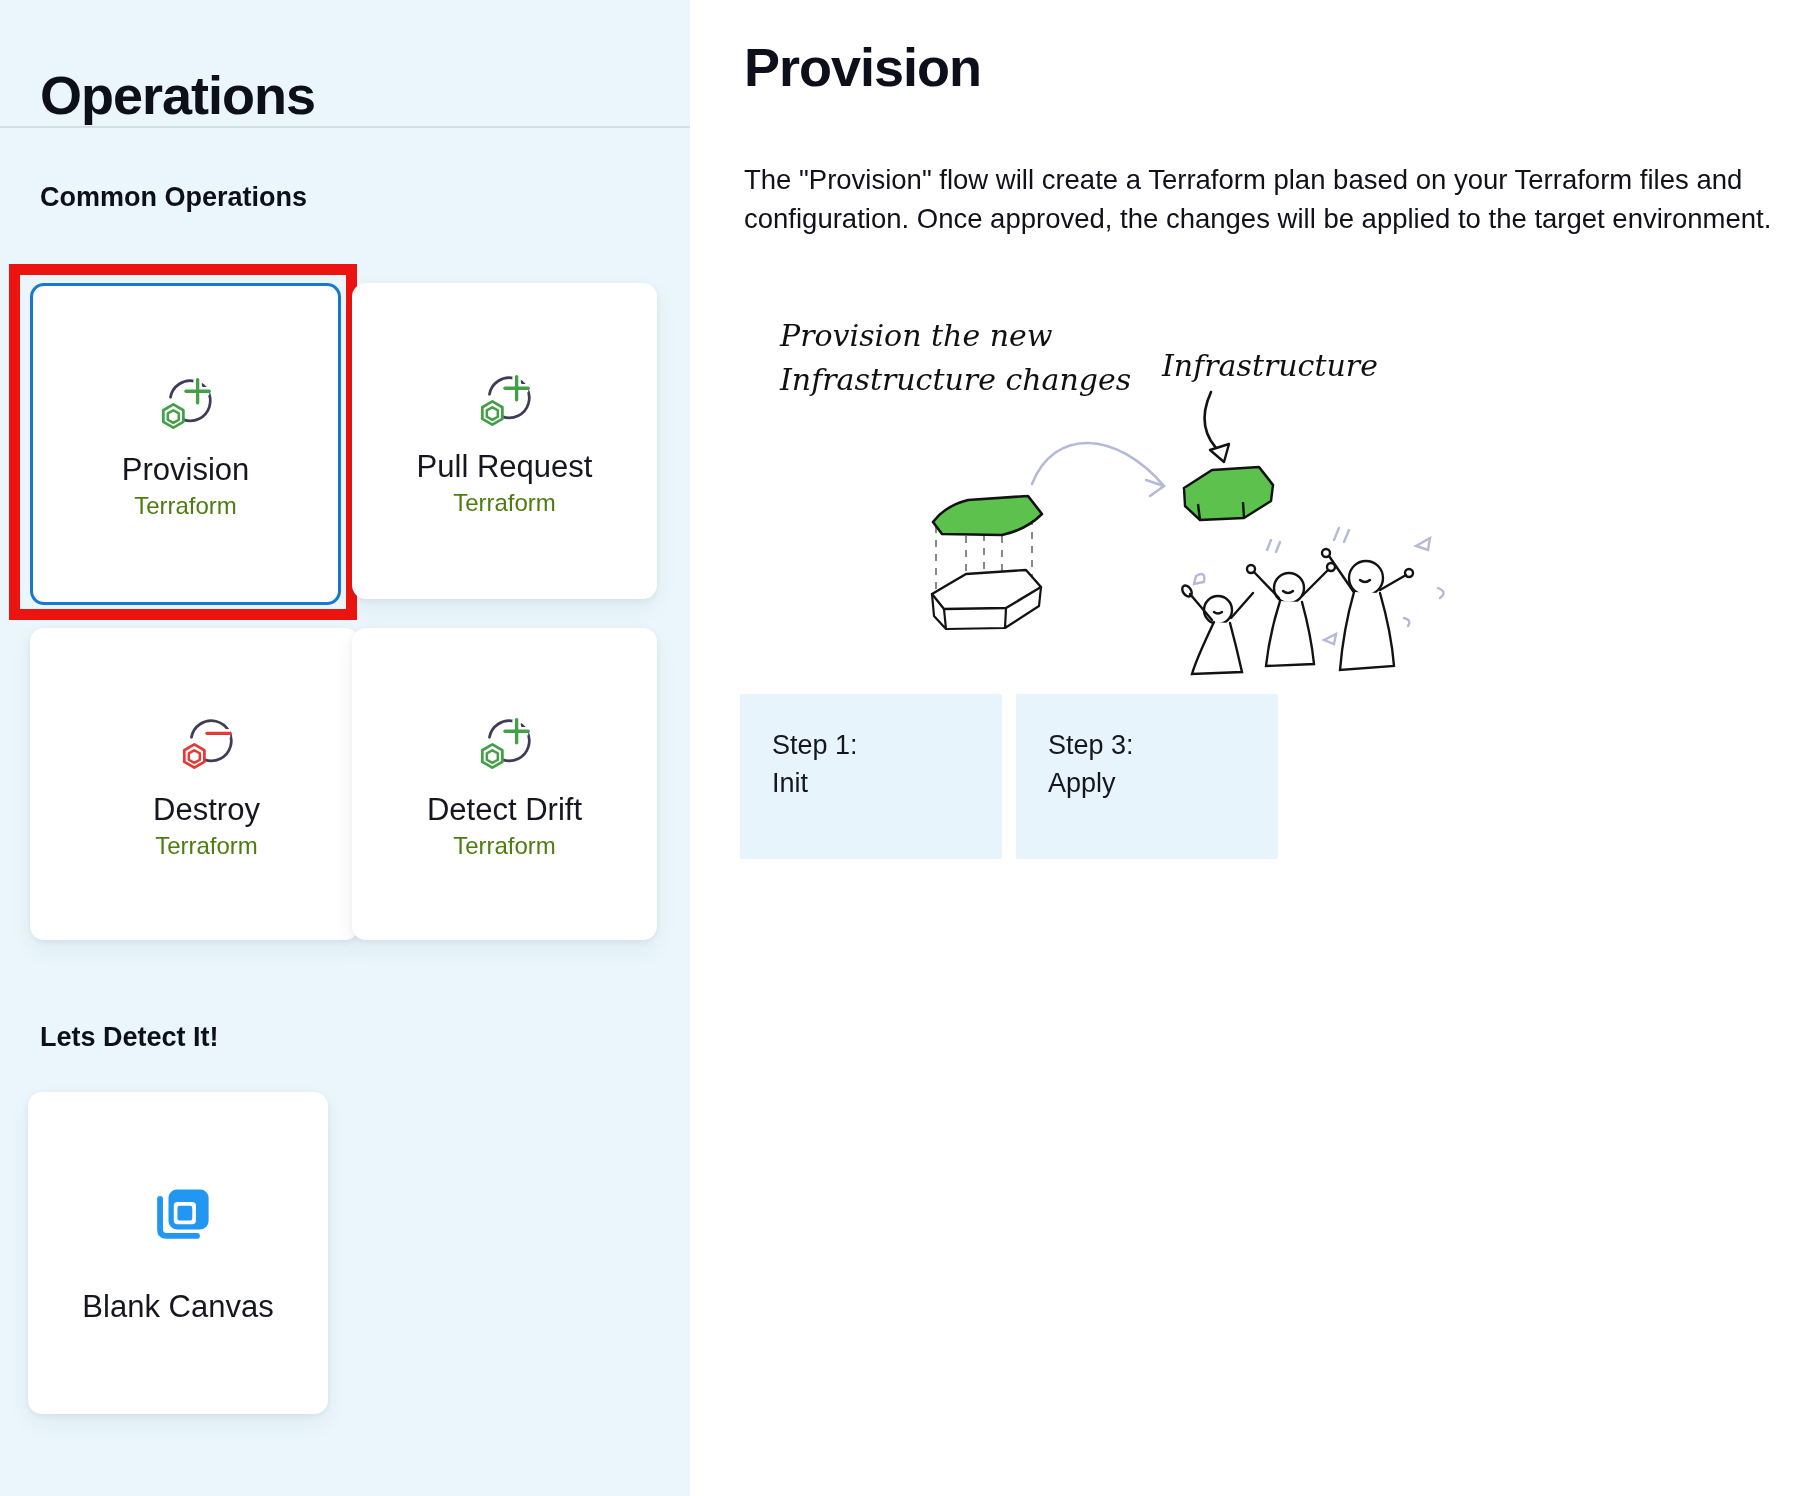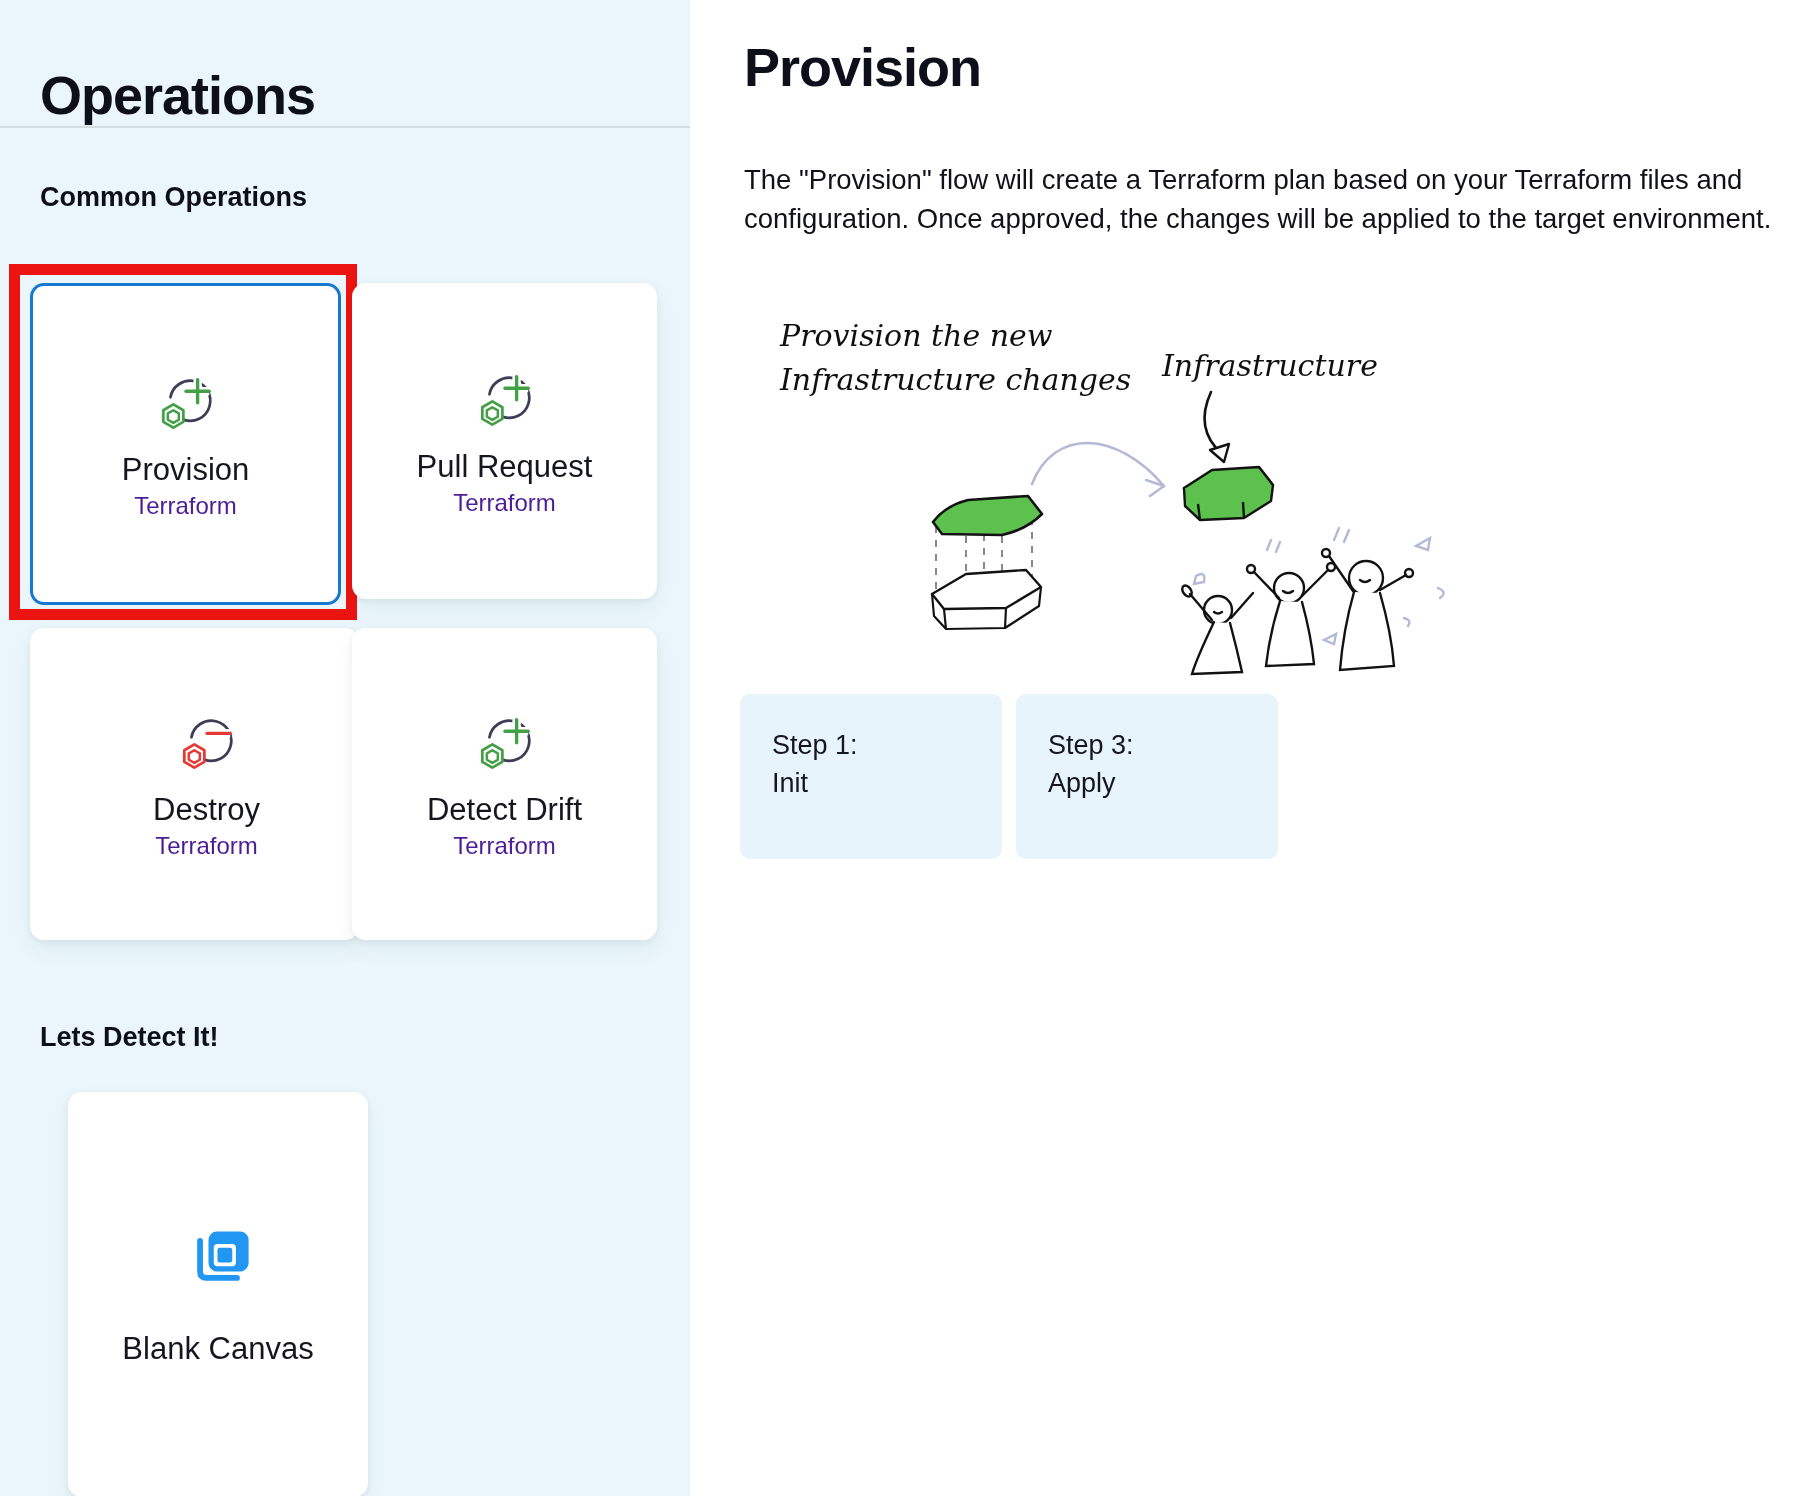--- a/index.html
+++ b/index.html
@@ -34,51 +34,51 @@
     border-radius:14px;
     box-shadow:0 2px 6px rgba(25,55,80,.07), 0 10px 24px rgba(25,55,80,.05);
     display:flex;flex-direction:column;align-items:center;justify-content:center;
     cursor:pointer;
   }
   .op-card.selected{border:3px solid #1778d1;box-shadow:none;}
   .card-provision{left:30px;top:283px;}
   .card-pull-request{left:352px;top:283px;text-align:right;}
   .card-destroy{left:30px;top:628px;height:312px;padding-left:24px;}
   .card-detect-drift{left:352px;top:628px;height:312px;}
-  .card-blank-canvas{left:28px;top:1092px;width:300px;height:405px;margin-left:40px;}
+  .card-blank-canvas{left:28px;top:1092px;width:300px;height:322px;}
 
   .red-annotation{
     position:absolute;left:9px;top:264px;width:348px;height:356px;
     border:11px solid #ec1410;box-sizing:border-box;
     pointer-events:none;
   }
 
   .card-icon{width:76px;height:76px;margin-bottom:6px;}
   .card-title{font-size:31px;font-weight:500;color:#15161f;margin-top:2px;}
-  .card-subtitle{font-size:24px;font-weight:400;color:#4c1d95;margin-top:4px;}
+  .card-subtitle{font-size:24px;font-weight:400;color:#4d7c0f;margin-top:4px;}
   .blank-title{font-size:31px;font-weight:500;color:#15161f;margin-top:26px;}
 
   
   .main{position:absolute;left:690px;top:0;width:1110px;height:1496px;background:#ffffff;}
   .main-title{
     position:absolute;left:54px;top:36px;
     font-size:54px;font-weight:700;letter-spacing:-1px;color:#0d0f1a;
   }
   .main-desc{
     position:absolute;left:54px;top:160px;width:1066px;
     font-size:27.5px;line-height:39px;color:#101119;
   }
   .illustration{position:absolute;left:54px;top:288px;width:740px;height:400px;}
   .hand{
     font-family:"DejaVu Serif", cursive, serif;
     font-style:italic;font-size:30px;fill:#101010;
   }
   .steps{position:absolute;left:50px;top:694px;width:1070px;display:flex;gap:14px;}
   .step-card{
-    width:262px;height:165px;background:#e7f4fb;border-radius:10px;
+    width:262px;height:165px;background:#e7f4fb;border-radius:2px;
     box-sizing:border-box;padding:32px 0 0 32px;
   }
   .step-label{font-size:27px;color:#15161f;line-height:38px;}
   .step-name{font-size:27px;color:#15161f;line-height:38px;}
 </style>
 </head>
 <body>
 
 <div class="sidebar">
   <div class="sidebar-title">Operations</div>

